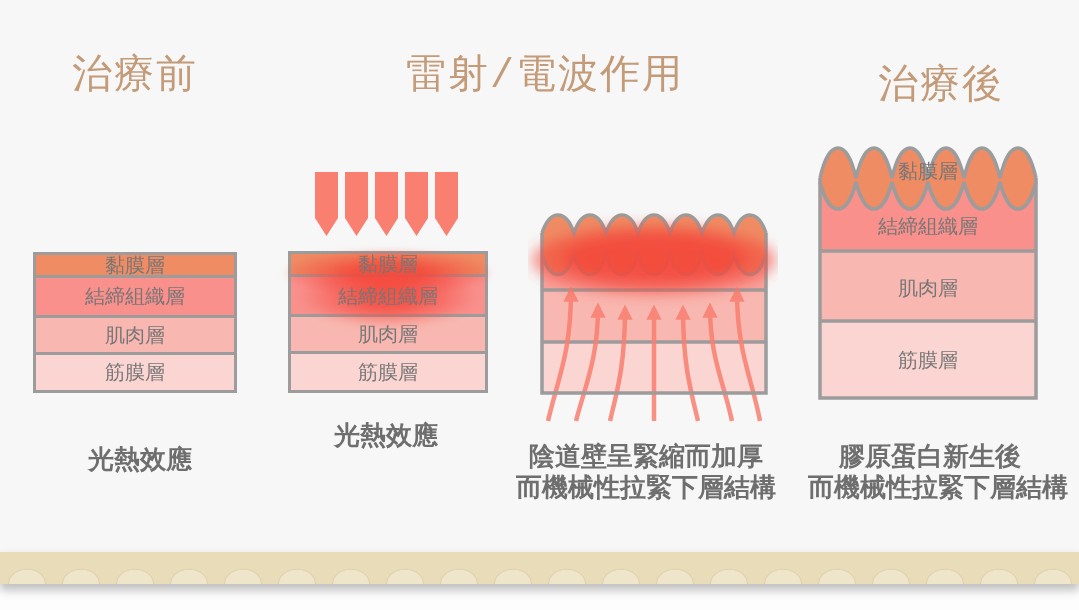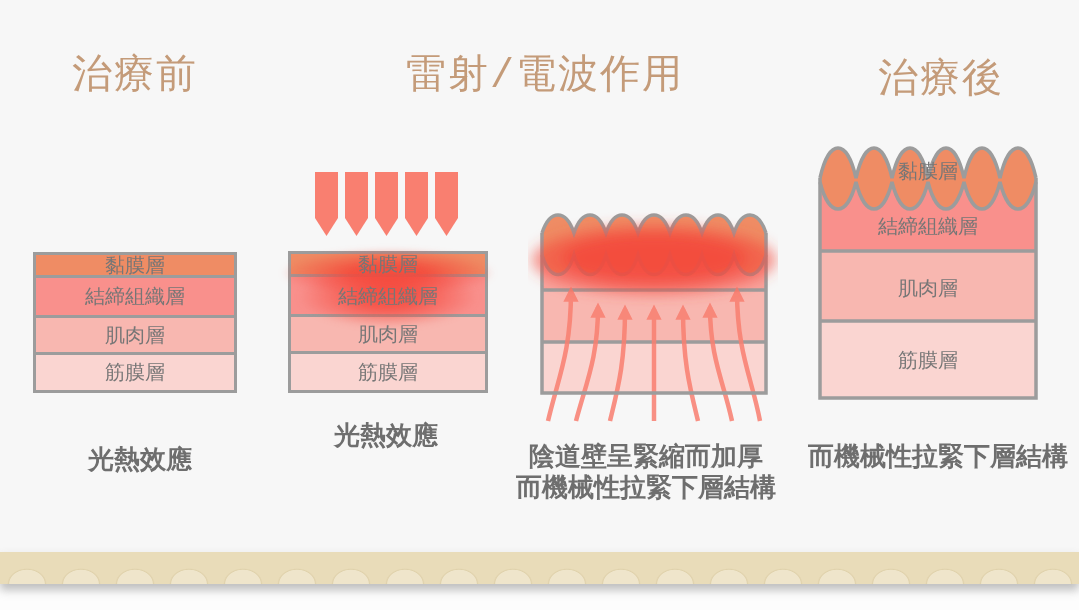--- a/index.html
+++ b/index.html
@@ -8,21 +8,21 @@
     background:var(--c-bg,#f7f7f7);
     font-family:"Liberation Sans","DejaVu Sans",sans-serif;
   }
   
   .title{
     position:absolute;font-size:40px;letter-spacing:2px;
     color:var(--c-title,#c49b79);text-align:center;font-weight:400;font-family:Liberation Mono, monospace;
   }
   .t-before{left:20px;top:46px;width:230px;}
   .t-action{left:380px;top:46px;width:330px;}
-  .t-after{left:826px;top:50px;width:230px;}
+  .t-after{left:826px;top:56px;width:230px;}
 
   
   .wallbox{
     position:absolute;box-sizing:border-box;
     border:3px solid var(--c-border,#9c9c9c);
     display:flex;flex-direction:column;
   }
   .box1{left:33px;top:252px;width:204px;height:141px;}
   .box2{left:288px;top:251px;width:200px;height:142px;}
   .layer{display:flex;align-items:center;justify-content:center;box-sizing:border-box;}
@@ -187,18 +187,19 @@
   <div class="d4label d4-muscle">肌肉層</div>
   <div class="d4label d4-fascia">筋膜層</div>
 
   <div class="caption c1">光熱效應</div>
   <div class="caption c2">光熱效應</div>
   <div class="caption c3">
     <div>陰道壁呈緊縮而加厚</div>
     <div>而機械性拉緊下層結構</div>
   </div>
   <div class="caption c4">
+    <div>膠原蛋白新生後</div>
     <div>而機械性拉緊下層結構</div>
   </div>
 
   <div class="footer-white"></div>
   <div class="footer-band"></div>
 </div>
 
 </body></html>

